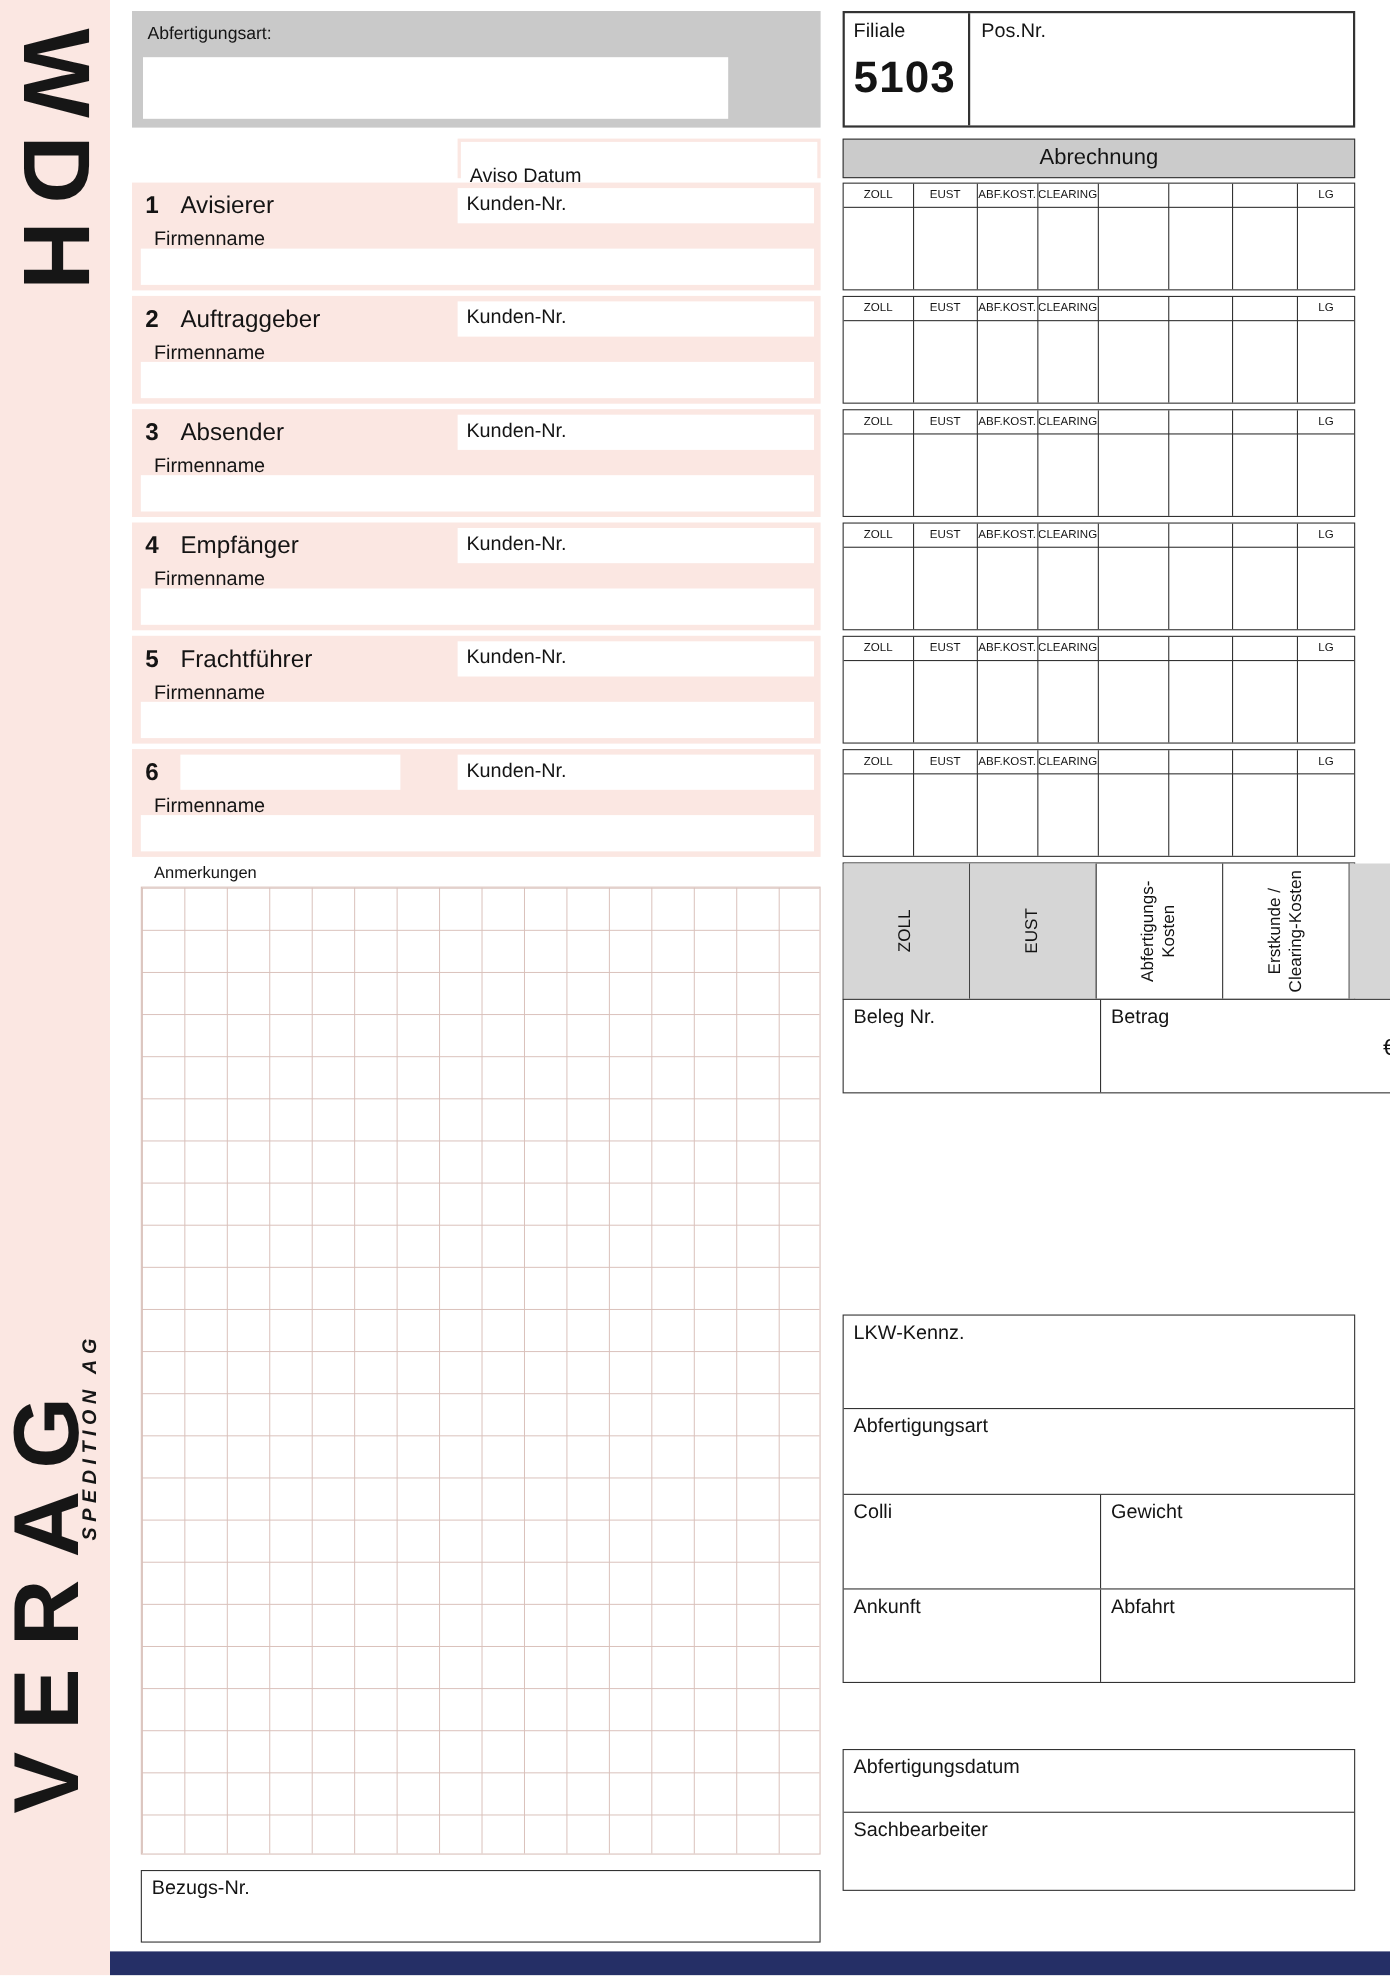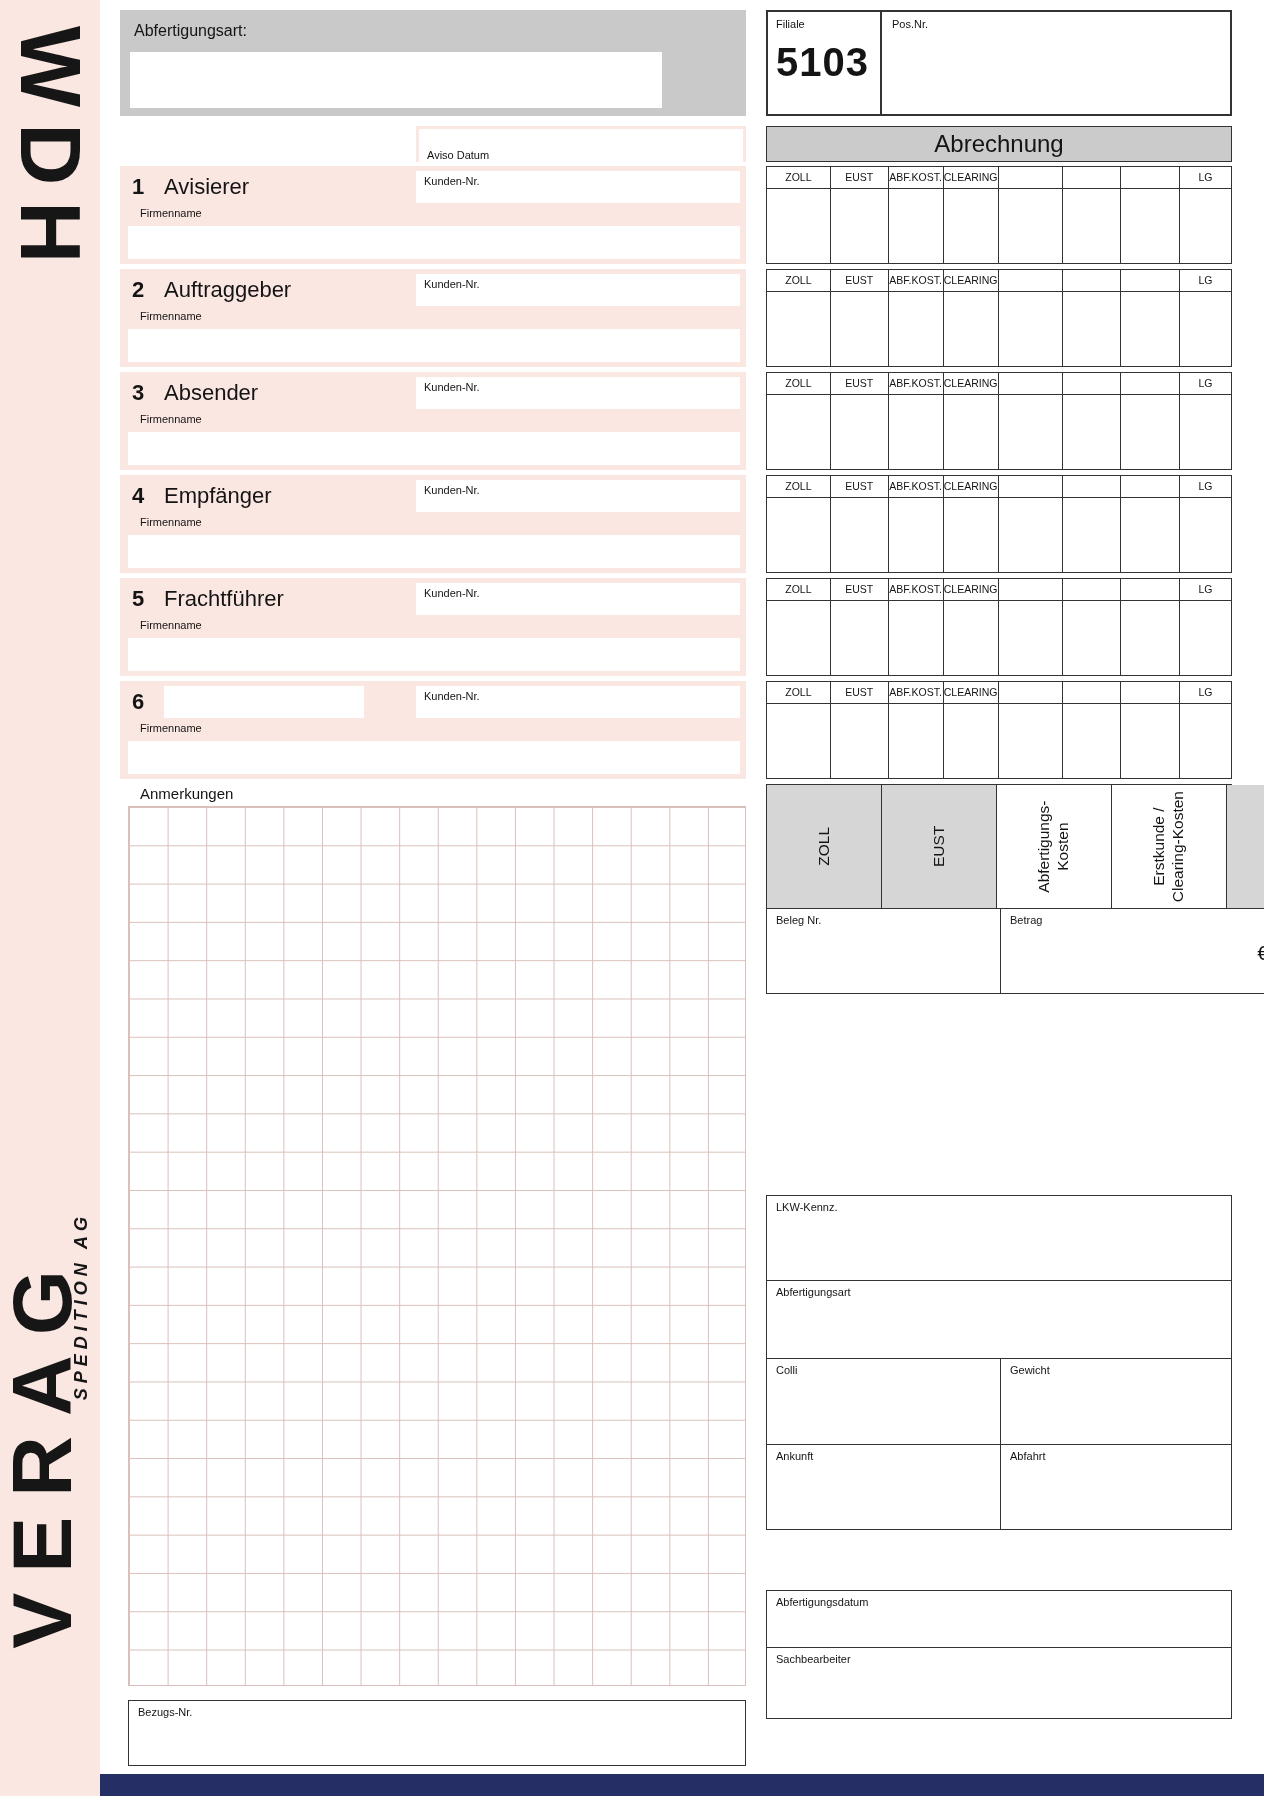--- a/index.html
+++ b/index.html
@@ -14,27 +14,27 @@
   .sped{position:absolute;left:72px;top:1212px;writing-mode:vertical-rl;transform:rotate(180deg);font-size:18px;font-weight:700;font-style:italic;letter-spacing:5px;line-height:1;color:#161616}
   .bottom-bar{position:absolute;left:100px;top:1774px;width:1164px;height:22px;background:#252f66}
 
   
   .abf-box{position:absolute;left:120px;top:10px;width:626px;height:106px;background:#c9c9c9}
   .abf-label{position:absolute;left:14px;top:12px;font-size:16px}
   .abf-input{position:absolute;left:10px;top:42px;width:532px;height:56px;background:#fff}
   .head-right{position:absolute;left:766px;top:10px;width:466px;height:106px;border:2px solid #333;display:flex;background:#fff}
   .filiale-cell{width:114px;border-right:2px solid #333;padding:6px 8px}
   .posnr-cell{flex:1;padding:6px 10px}
-  .flabel{font-size:11px;display:block}
+  .flabel{font-size:18px;display:block}
   .filiale-value{font-size:40px;font-weight:700;margin-top:10px;letter-spacing:1px}
 
   
   .aviso-field{position:absolute;left:416px;top:126px;width:330px;height:36px;background:#fbe7e2;padding:3px}
   .aviso-inner{width:100%;height:100%;background:#fff;padding:20px 8px}
-  .abrechnung-header{position:absolute;left:766px;top:126px;width:466px;height:36px;background:#cbcbcb;border:1.5px solid #333;text-align:center;font-size:24px;line-height:33px}
+  .abrechnung-header{position:absolute;left:766px;top:126px;width:466px;height:36px;background:#cbcbcb;border:1.5px solid #333;text-align:center;font-size:20px;line-height:33px}
 
   
   .party{position:absolute;left:120px;width:626px;height:98px;background:#fbe7e2}
   .pnum{position:absolute;left:12px;top:8px;font-size:22px;font-weight:700}
   .prole{position:absolute;left:44px;top:8px;font-size:22px}
   .role-input{position:absolute;left:44px;top:5px;width:200px;height:32px;background:#fff}
   .kunden-box{position:absolute;left:296px;top:5px;width:324px;height:32px;background:#fff;padding:4px 8px}
   .firm-label{position:absolute;left:20px;top:41px}
   .firm-box{position:absolute;left:8px;top:60px;width:612px;height:33px;background:#fff}
 

